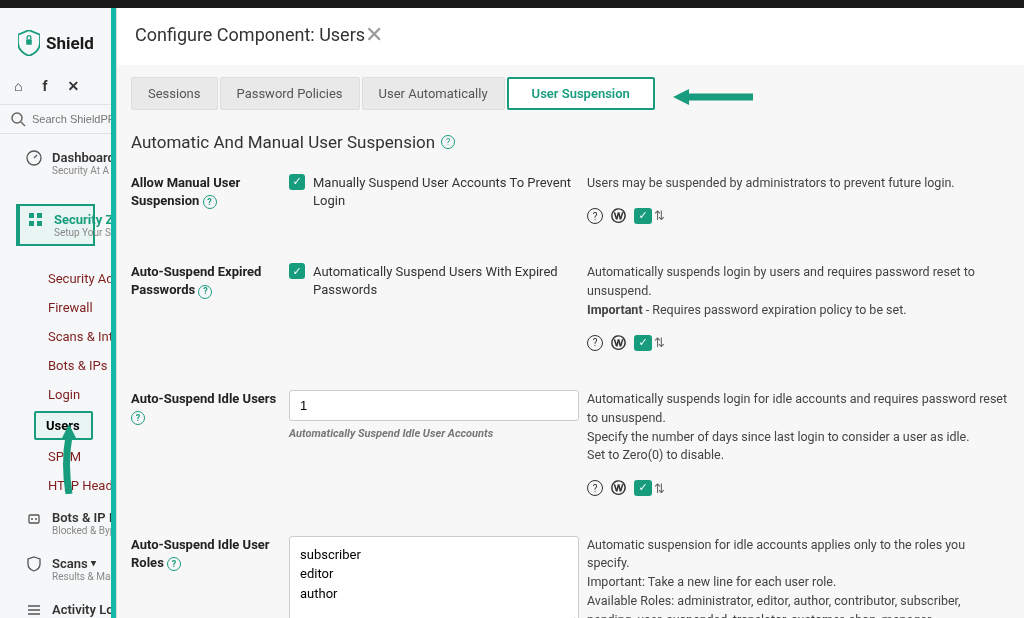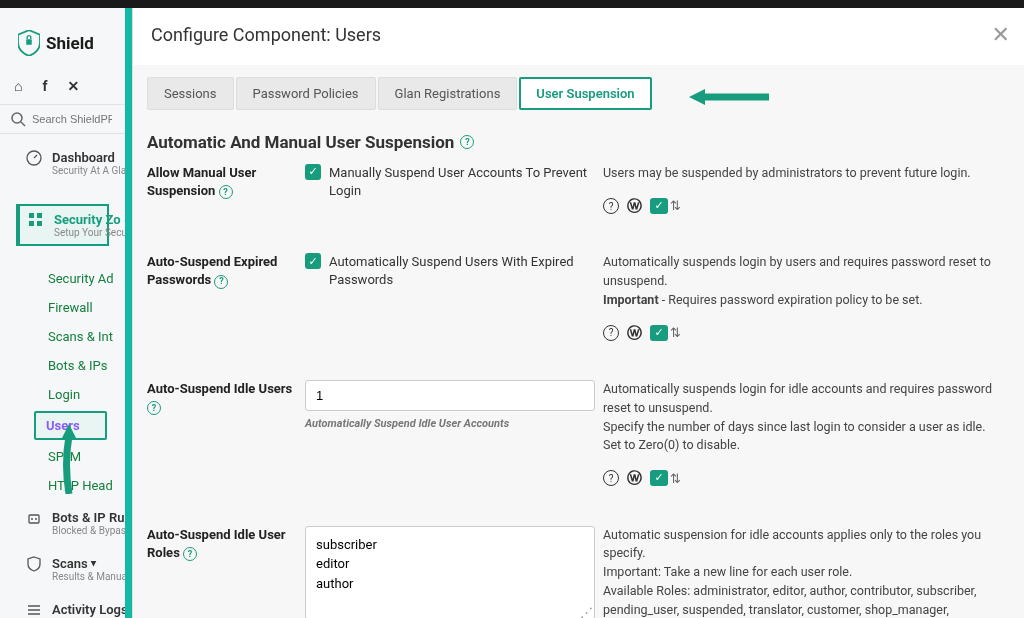--- a/index.html
+++ b/index.html
@@ -1,47 +1,47 @@
 <!DOCTYPE html>
 <html><head>
 <meta charset="utf-8">
 <style>
 * { box-sizing: border-box; margin: 0; padding: 0; }
 body { font-family: -apple-system, BlinkMacSystemFont, "Segoe UI", Roboto, sans-serif; font-size: 13px; color: #333; background: #fff; width: 1024px; height: 618px; overflow: hidden; position: relative; }
 .topbar { height: 8px; background: #1a1a1a; }
 .layout { display: flex; height: calc(100% - 8px); }
-.sidebar { width: 132px; background: #f6f7f8; border-right: 7px solid #14b8a6; overflow: hidden; flex-shrink: 0; }
+.sidebar { width: 116px; background: #f6f7f8; border-right: 5px solid #14b8a6; overflow: hidden; flex-shrink: 0; }
 .logo { display: flex; align-items: center; gap: 6px; padding: 22px 12px 14px 18px; }
 .logo-shield { width: 22px; height: 26px; }
 .logo-text { font-weight: 700; font-size: 17px; color: #1a1a1a; }
 .social { display: flex; gap: 20px; padding: 8px 14px 10px 14px; color: #333; font-size: 14px; }
 .search-row { display: flex; align-items: center; gap: 6px; padding: 6px 10px; border-top: 1px solid #e2e2e2; border-bottom: 1px solid #e2e2e2; }
 .search-row input { border: none; background: transparent; font-size: 11px; color: #666; width: 80px; outline: none; }
 .sb-section { padding: 6px 12px; }
 .sb-item { display: flex; align-items: flex-start; gap: 10px; padding: 10px 10px 10px 14px; white-space: nowrap; color: #333; cursor: pointer; }
 .sb-item.active { background: #e8f5f2; border: 2px solid #179d7d; border-left: 4px solid #179d7d; margin: 18px 4px; padding: 6px 8px; }
 .sb-title { font-weight: 600; font-size: 13px; }
 .sb-sub { font-size: 10px; color: #888; }
 .sb-item.zone .sb-title { color: #179d7d; font-weight: 700; }
-.sb-sub-item { padding: 7px 0 7px 36px; font-size: 13px; color: #15803d; white-space: nowrap; cursor: pointer; }
-.sb-sub-item.sel { background: #e8f5f2; border: 2px solid #179d7d; margin: 2px 6px 2px 22px; padding: 5px 10px; font-weight: 700; color: #8b5cf6; border-radius: 2px; }
+.sb-sub-item { padding: 7px 0 7px 36px; font-size: 13px; color: #7f1d1d; white-space: nowrap; cursor: pointer; }
+.sb-sub-item.sel { background: #e8f5f2; border: 2px solid #179d7d; margin: 2px 6px 2px 22px; padding: 5px 10px; font-weight: 700; color: #000000; border-radius: 2px; }
 .icon16 { width: 16px; height: 16px; flex-shrink: 0; }
 .caret { display: inline-block; transform: rotate(180deg); font-size: 10px; }
 
 .modal { flex: 1; background: #fff; display: flex; flex-direction: column; border-left: 1px solid #ddd; overflow: hidden; }
-.modal-head { display: flex; justify-content: space-between; align-items: center; padding: 14px 14px 18px 18px; }
+.modal-head { display: flex; justify-content: flex-start; align-items: center; padding: 14px 24px 18px 18px; }
 .modal-title { font-size: 18px; font-weight: 400; color: #333; }
 .close { font-size: 22px; color: #999; cursor: pointer; }
 .modal-body { background: #f7f7f7; flex: 1; padding: 12px 14px 20px 14px; overflow-y: auto; }
 .tabs { display: flex; gap: 2px; margin-bottom: 22px; position: relative; }
 .tab { background: #e9e9e9; border: 1px solid #ddd; padding: 8px 16px; font-size: 13px; color: #555; cursor: pointer; border-radius: 2px; }
-.tab.active { background: #fff; border: 2px solid #179d7d; color: #179d7d; font-weight: 600; padding: 7px 15px; }
+.tab.active { background: #fff; border: 2px solid #179d7d; color: #179d7d; font-weight: 600; padding: 7px 23px; }
 .arrow-annot { position: absolute; left: 542px; top: 10px; }
 
-.section-title { font-size: 17px; font-weight: 700; color: #333; margin-bottom: 12px; display: flex; align-items: center; gap: 6px; }
+.section-title { font-size: 17px; font-weight: 400; color: #333; margin-bottom: 22px; display: flex; align-items: center; gap: 6px; }
 .help { width: 14px; height: 14px; border: 1.5px solid #179d7d; border-radius: 50%; color: #179d7d; font-size: 9px; display: inline-flex; align-items: center; justify-content: center; flex-shrink: 0; }
 .row { display: grid; grid-template-columns: 150px 290px 1fr; gap: 14px 8px; margin-bottom: 36px; align-items: flex-start; }
 .row-label { font-weight: 700; font-size: 13px; color: #222; line-height: 1.4; }
 .row-mid { display: flex; flex-direction: column; gap: 6px; }
 .check-line { display: flex; gap: 8px; align-items: flex-start; font-size: 13px; color: #333; line-height: 1.4; }
 .cbx { width: 16px; height: 16px; background: #179d7d; border-radius: 3px; flex-shrink: 0; display: flex; align-items: center; justify-content: center; color: #fff; font-size: 11px; }
 .hint { font-size: 11px; color: #777; font-style: italic; font-weight: bold; }
 .row-right { font-size: 12.5px; color: #444; line-height: 1.5; }
 .icons-line { display: flex; gap: 8px; margin-top: 12px; color: #333; align-items: center; }
 .circ-q { width: 16px; height: 16px; border: 1.3px solid #333; border-radius: 50%; display: inline-flex; align-items: center; justify-content: center; font-size: 10px; }
@@ -149,21 +149,21 @@
 
   <main class="modal">
     <div class="modal-head">
       <div class="modal-title">Configure Component: Users</div>
       <div class="close">✕</div>
     </div>
     <div class="modal-body">
       <div class="tabs">
         <div class="tab">Sessions</div>
         <div class="tab">Password Policies</div>
-        <div class="tab">Glan Registrations</div>
+        <div class="tab">User Automatically</div>
         <div class="tab active">User Suspension</div>
         <svg class="arrow-annot" width="80" height="20" viewBox="0 0 80 20">
             <line x1="80" y1="10" x2="12" y2="10" stroke="#179d7d" stroke-width="7"></line>
             <polygon points="0,10 16,2 16,18" fill="#179d7d"></polygon>
           </svg>
       </div>
 
       <div class="section-title">
         <span>Automatic And Manual User Suspension</span>
         <span class="help">?</span>

